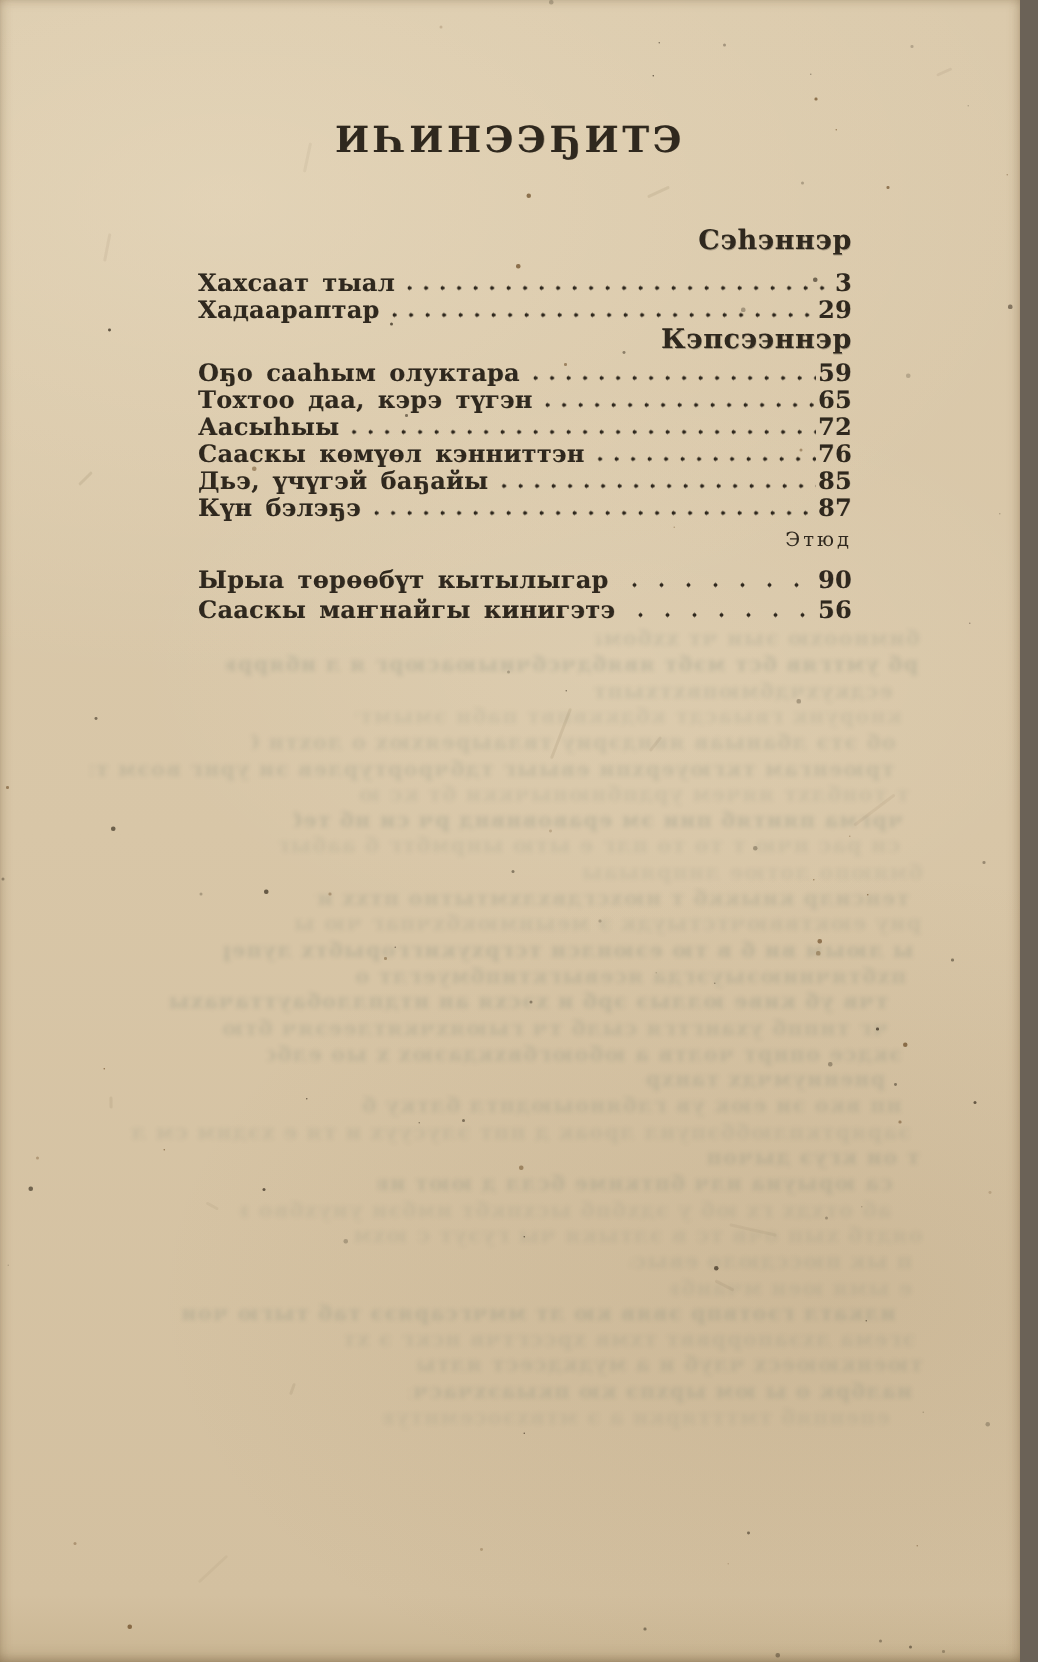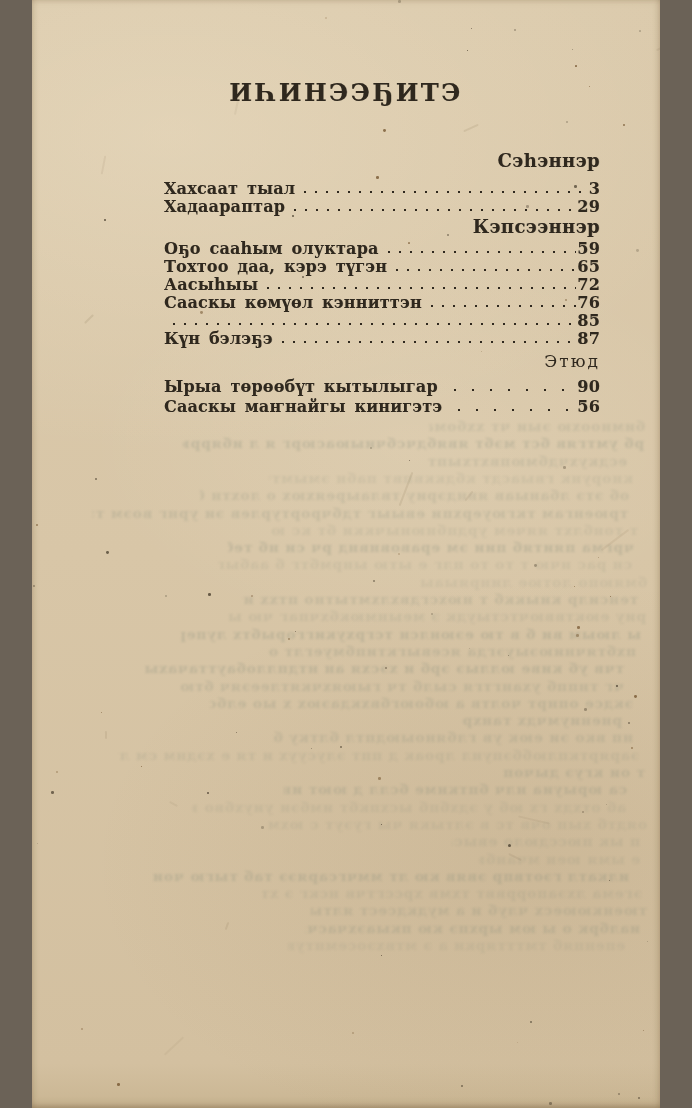--- a/index.html
+++ b/index.html
@@ -2,36 +2,35 @@
 <html style="--paper: #d8c6a7; --ink: #2f281e; --ghost: #7f8878;"><head>
 <meta charset="utf-8">
 <style>
   html, body {
     margin: 0;
     padding: 0;
     background: #6b6257;
   }
   .page {
     position: relative;
-    width: 628px;
+    width: 680px;
     height: 1108px;
     overflow: hidden;
     font-family: "DejaVu Serif", "DejaVu Sans", serif;
     color: var(--ink, #2f281e);
     background:
       radial-gradient(900px 520px at 22% 12%, rgba(255, 246, 224, 0.22), transparent 62%),
       radial-gradient(760px 480px at 82% 78%, rgba(128, 98, 58, 0.10), transparent 60%),
       radial-gradient(500px 300px at 60% 40%, rgba(255, 250, 235, 0.10), transparent 65%),
       linear-gradient(180deg, #dbcaac 0%, #d8c6a7 50%, #d3c0a0 96%, #c9b592 100%);
     box-shadow:
       inset 0 -5px 10px -5px rgba(96, 72, 44, 0.55),
       inset 0 3px 9px -5px rgba(120, 95, 60, 0.35),
       inset -4px 0 10px -6px rgba(120, 95, 60, 0.40),
       inset 4px 0 10px -6px rgba(120, 95, 60, 0.28);
-    margin-left: 32px;
   }
 
   
   .page-title {
     position: absolute;
     top: 78px;
     left: 0;
     width: 100%;
     margin: 0;
     text-align: center;
@@ -53,21 +52,21 @@
     text-align: right;
     font-size: 18px;
     font-weight: 700;
     line-height: 22px;
     margin: 0 0 8px 0;
     letter-spacing: 0.4px;
     text-shadow: 0.4px 0.4px 0 rgba(47, 40, 30, 0.3);
   }
   .section-heading.regular {
     font-weight: 400;
-    font-size: 17px;
+    font-size: 13px;
     letter-spacing: 2px;
     margin: 2px 0 6px 0;
     text-shadow: none;
   }
   .toc-row {
     display: flex;
     align-items: center;
     height: 18px;
     font-size: 16px;
     font-weight: 700;
@@ -195,20 +194,21 @@
       <span>Аасыһыы</span>
       <span class="leader"></span>
       <span class="pagenum">72</span>
     </div>
     <div class="toc-row">
       <span>Сааскы көмүөл кэнниттэн</span>
       <span class="leader"></span>
       <span class="pagenum">76</span>
     </div>
     <div class="toc-row">
+      <span>Дьэ, үчүгэй баҕайы</span>
       <span class="leader"></span>
       <span class="pagenum">85</span>
     </div>
     <div class="toc-row">
       <span>Күн бэлэҕэ</span>
       <span class="leader"></span>
       <span class="pagenum">87</span>
     </div>
 
     <div class="section-heading regular">Этюд</div>

